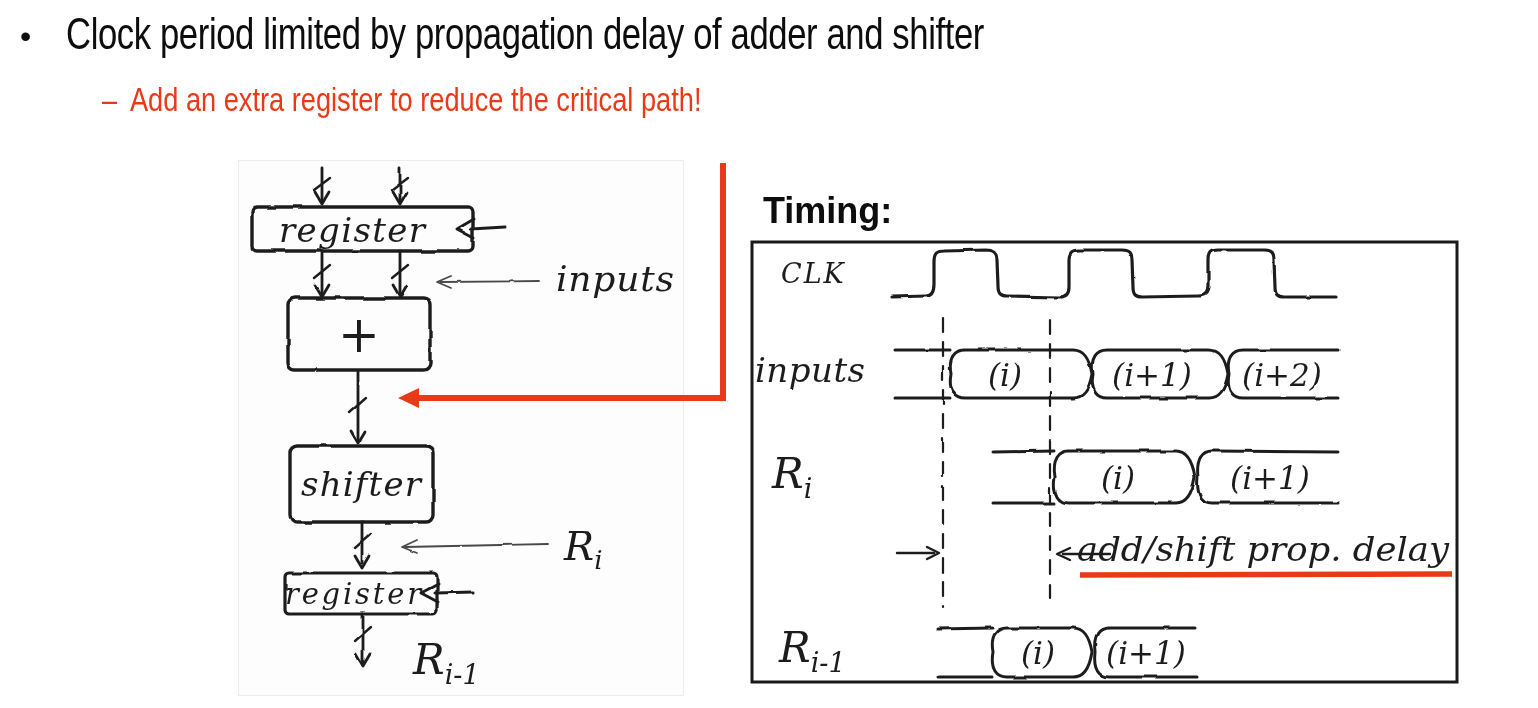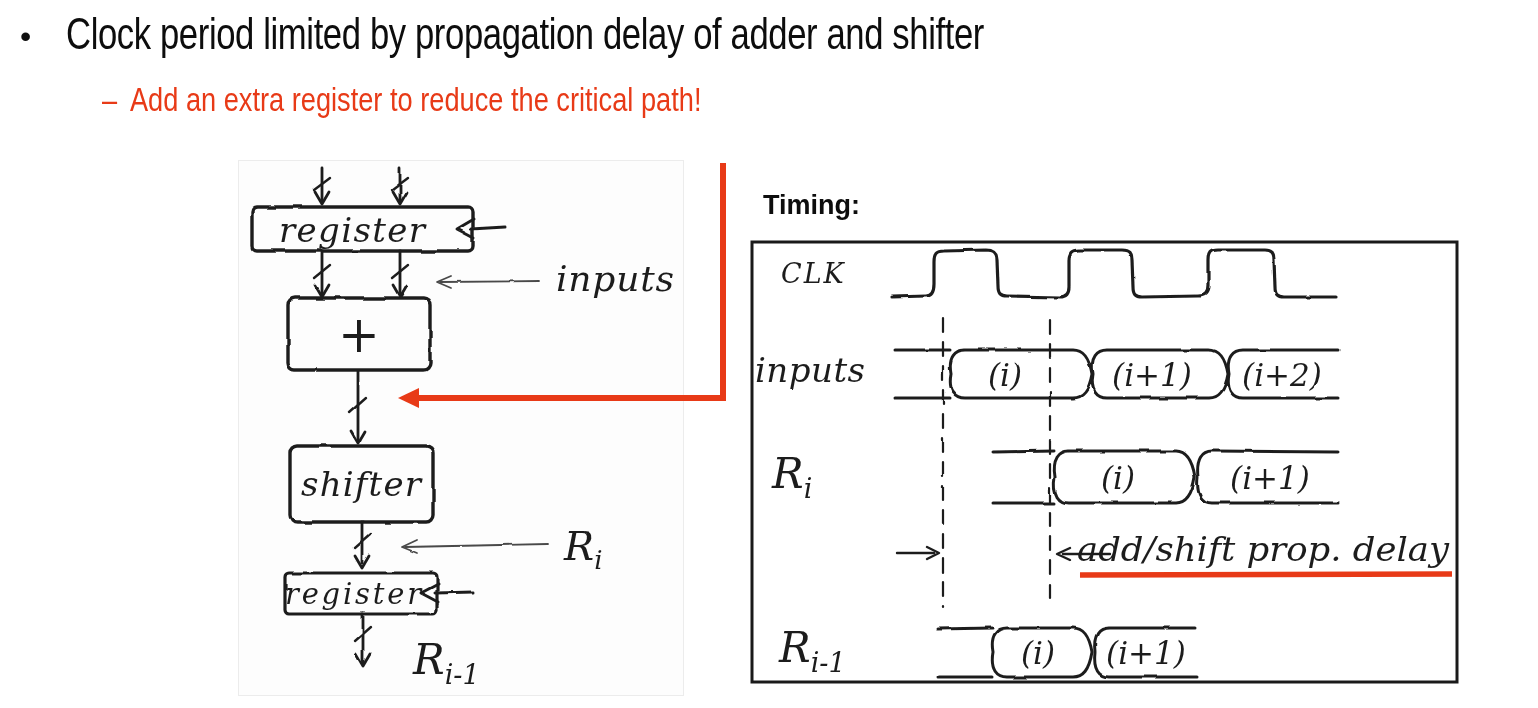--- a/index.html
+++ b/index.html
@@ -4,21 +4,21 @@
 <style>
   html,body{margin:0;padding:0;background:#ffffff;}
   #slide{position:relative;width:1538px;height:708px;background:#ffffff;overflow:hidden;
          font-family:"Liberation Sans",sans-serif;color:#0f0f0f;}
   .abs{position:absolute;}
   #title-row{left:20px;top:10px;font-size:32px;line-height:52px;}
   #page-title{left:66px;top:6px;font-size:45px;line-height:56px;font-weight:400;
               letter-spacing:-0.5px;transform:scaleX(0.77);transform-origin:left top;white-space:nowrap;color:#0d0d0d;}
   #subtitle-row{left:102px;top:74px;transform:scaleX(0.80);transform-origin:left top;
                 display:flex;gap:16px;font-size:34px;line-height:50px;color:#e83a17;white-space:nowrap;}
-  #timing-heading{left:763px;top:190px;font-size:27px;font-weight:700;color:#0d0d0d;}
+  #timing-heading{left:763px;top:190px;font-size:36px;font-weight:700;color:#0d0d0d;}
   #scan-panel{left:238px;top:160px;width:444px;height:534px;background:#fdfdfd;border:1px solid #ececec;}
   svg{position:absolute;left:0;top:0;}
   .ink{stroke:#1f1f1f;fill:none;stroke-linecap:round;stroke-linejoin:round;}
   .thin{stroke:#4a4a4a;fill:none;stroke-linecap:round;stroke-linejoin:round;}
   .red{stroke:#e83a17;fill:none;}
   .hw{font-family:"DejaVu Serif",serif;font-style:italic;fill:#1c1c1c;}
 </style>
 </head>
 <body>
 

